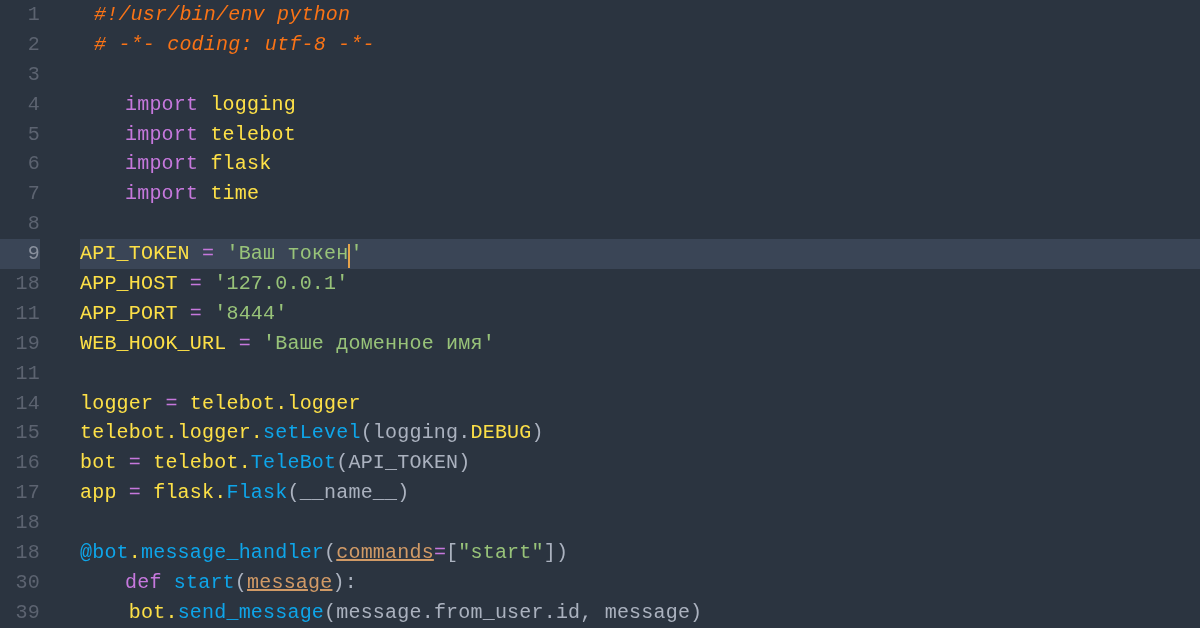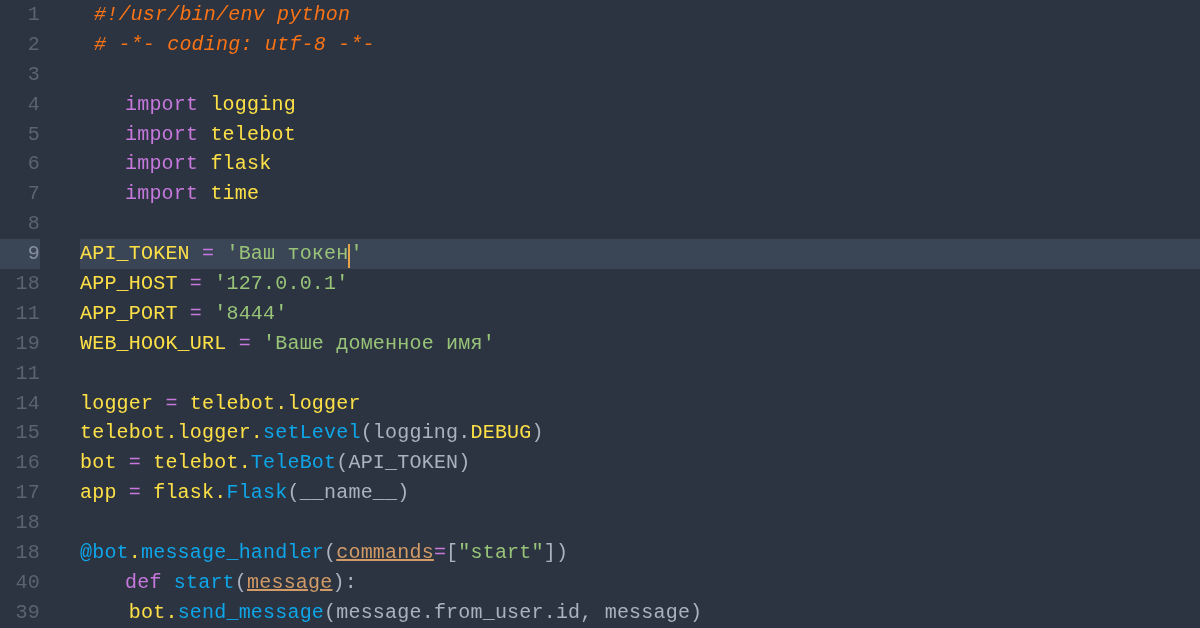--- a/index.html
+++ b/index.html
@@ -79,17 +79,17 @@
       <div class="line">18</div>
       <div class="line">11</div>
       <div class="line">19</div>
       <div class="line">11</div>
       <div class="line">14</div>
       <div class="line">15</div>
       <div class="line">16</div>
       <div class="line">17</div>
       <div class="line">18</div>
       <div class="line">18</div>
-      <div class="line">40</div>
+      <div class="line">30</div>
       <div class="line">39</div>
     </div>
   <div class="code" id="code"><div class="line"><span class="cmt">#!/usr/bin/env python</span></div><div class="line"><span class="cmt"># -*- coding: utf-8 -*-</span></div><div class="line">&nbsp;</div><div class="line"><span class="kw">import</span><span class="nm"> logging</span></div><div class="line"><span class="kw">import</span><span class="nm"> telebot</span></div><div class="line"><span class="kw">import</span><span class="nm"> flask</span></div><div class="line"><span class="kw">import</span><span class="nm"> time</span></div><div class="line">&nbsp;</div><div class="line highlighted"><span class="nm">API_TOKEN </span><span class="op">=</span><span class="nm"> </span><span class="str">'</span><span class="str">Ваш </span><span class="str">токен</span><span class="cursor"></span><span class="str">'</span></div><div class="line"><span class="nm">APP_HOST </span><span class="op">=</span><span class="nm"> </span><span class="str">'127.0.0.1'</span></div><div class="line"><span class="nm">APP_PORT </span><span class="op">=</span><span class="nm"> </span><span class="str">'8444'</span></div><div class="line"><span class="nm">WEB_HOOK_URL </span><span class="op">=</span><span class="nm"> </span><span class="str">'Ваше доменное имя'</span></div><div class="line">&nbsp;</div><div class="line"><span class="nm">logger </span><span class="op">=</span><span class="nm"> telebot.logger</span></div><div class="line"><span class="nm">telebot.logger.</span><span class="fn">setLevel</span><span class="punc">(logging.</span><span class="nm">DEBUG</span><span class="punc">)</span></div><div class="line"><span class="nm">bot </span><span class="op">=</span><span class="nm"> telebot.</span><span class="fn">TeleBot</span><span class="punc">(API_TOKEN)</span></div><div class="line"><span class="nm">app </span><span class="op">=</span><span class="nm"> flask.</span><span class="fn">Flask</span><span class="punc">(__name__)</span></div><div class="line">&nbsp;</div><div class="line"><span class="fn">@bot</span><span class="nm">.</span><span class="fn">message_handler</span><span class="punc">(</span><span class="arg">commands</span><span class="op">=</span><span class="punc">[</span><span class="str">"start"</span><span class="punc">])</span></div><div class="line"><span class="kw">def</span><span class="nm"> </span><span class="fn">start</span><span class="punc">(</span><span class="arg">message</span><span class="punc">):</span></div><div class="line"><span class="nm">    bot.</span><span class="fn">send_message</span><span class="punc">(message.from_user.id, message)</span></div></div>
 </div>
 
 </body></html>

